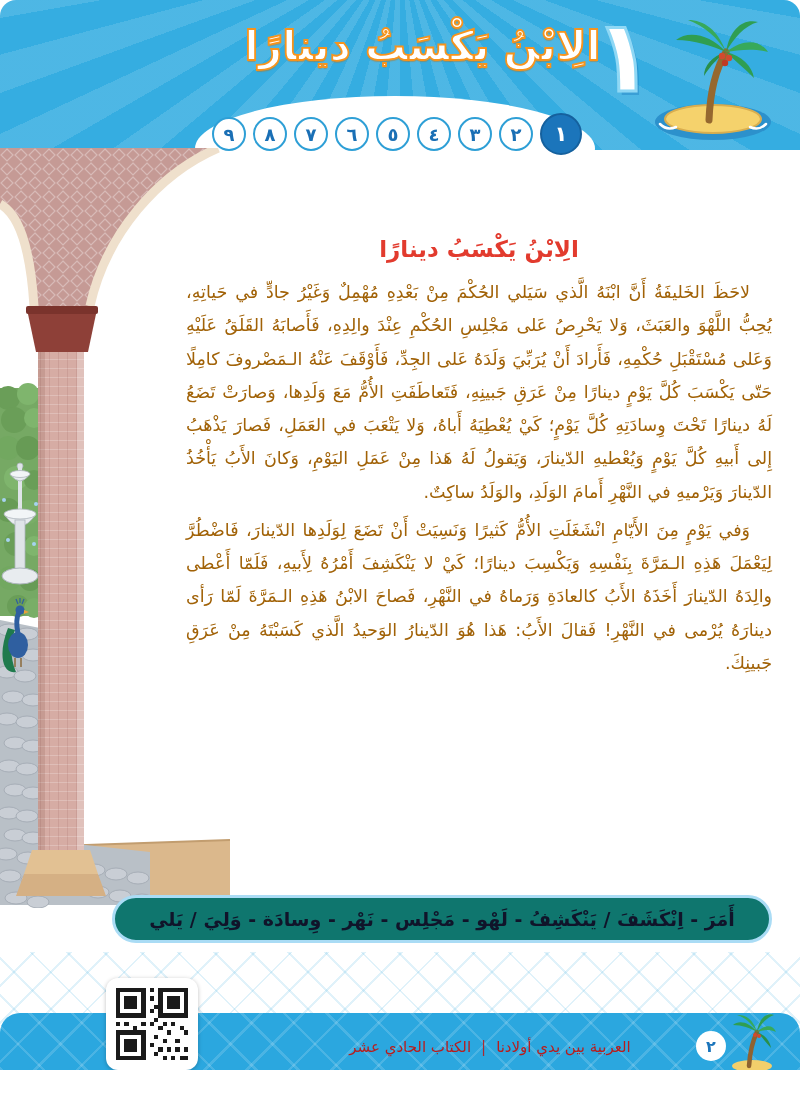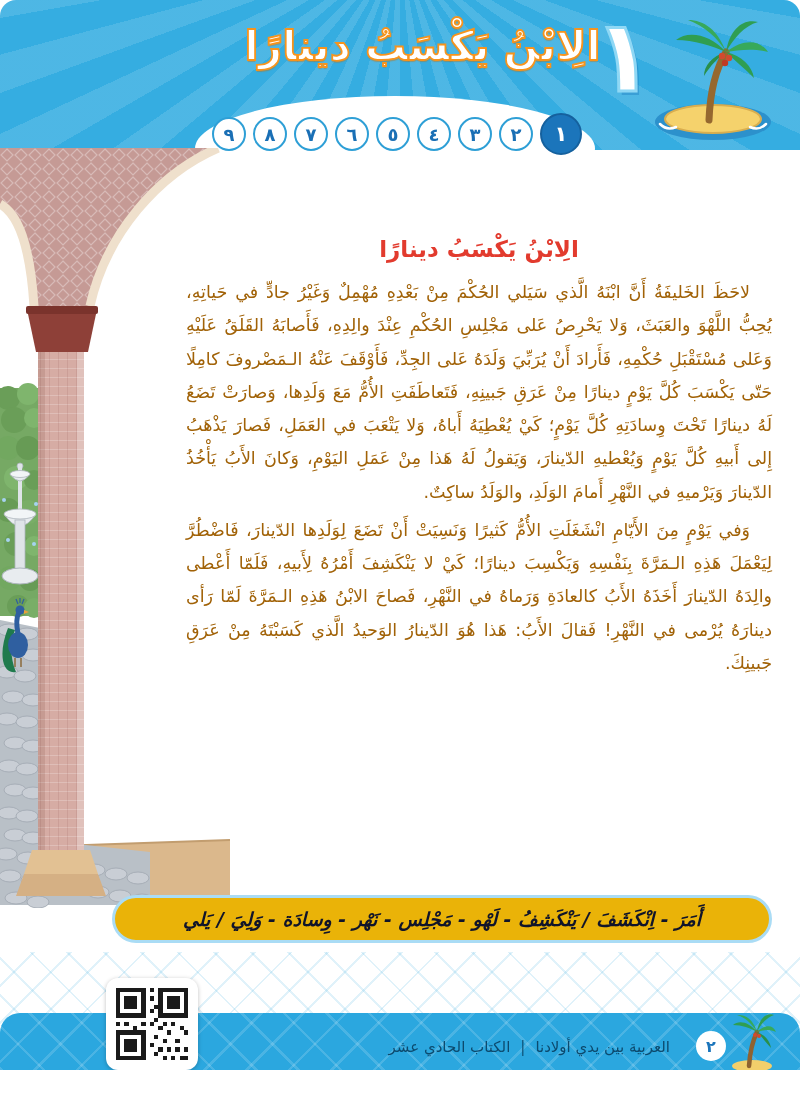--- a/index.html
+++ b/index.html
@@ -52,23 +52,23 @@
   .content { position:absolute; top:236px; right:28px; left:186px; z-index:2; direction:rtl; }
   .story-heading { text-align:center; color:#E23B2E; font-size:23px; font-weight:bold; margin-bottom:14px; }
   .content p {
     font-size:17.5px; line-height:1.9; text-align:justify; color:#a16207;
     text-indent:22px; margin-bottom:5px;
   }
 
   
   .vocab-pill {
     position:absolute; top:895px; left:112px; right:28px; min-height:48px; z-index:4;
-    background:#eab308; border:3px solid #AADCF5; border-radius:26px;
+    background:#0f766e; border:3px solid #AADCF5; border-radius:26px;
     display:flex; align-items:center; justify-content:center;
-    direction:rtl; font-size:19px; font-weight:bold; color:#10142A; padding:6px 18px;font-style:italic;
+    direction:rtl; font-size:19px; font-weight:bold; color:#10142A; padding:6px 18px;
   }
 
   
   .lattice-light {
     position:absolute; left:0; right:0; top:952px; bottom:0; z-index:1;
     background-image:
       repeating-linear-gradient(45deg,  rgba(62,174,224,0.16) 0 2px, transparent 2px 26px),
       repeating-linear-gradient(-45deg, rgba(62,174,224,0.16) 0 2px, transparent 2px 26px);
   }
   .footer-band {
@@ -79,21 +79,21 @@
       repeating-linear-gradient(-45deg, rgba(255,255,255,0.15) 0 2.5px, transparent 2.5px 30px);
     border-radius:20px 20px 0 0;
   }
   .qr-box {
     position:absolute; top:978px; left:106px; width:92px; height:92px; z-index:5;
     background:#fff; border-radius:12px; box-shadow:0 1px 4px rgba(0,0,0,0.25);
     display:flex; align-items:center; justify-content:center;
   }
   .footer-text {
     position:absolute; top:1038px; left:310px; width:360px; z-index:5;
-    text-align:right; direction:rtl; color:#0c4a6e; font-size:15px;
+    text-align:center; direction:rtl; color:#b91c1c; font-size:15px;
   }
   .footer-text .divider { margin:0 10px; opacity:0.9; }
   .page-badge {
     position:absolute; top:1031px; right:74px; width:30px; height:30px; z-index:5;
     border-radius:50%; background:#fff; color:#1B75BB; font-weight:bold; font-size:16px;
     display:flex; align-items:center; justify-content:center;
   }
   .mini-palm { position:absolute; top:1006px; right:24px; width:46px; height:66px; z-index:5; }
 </style>
 </head>

